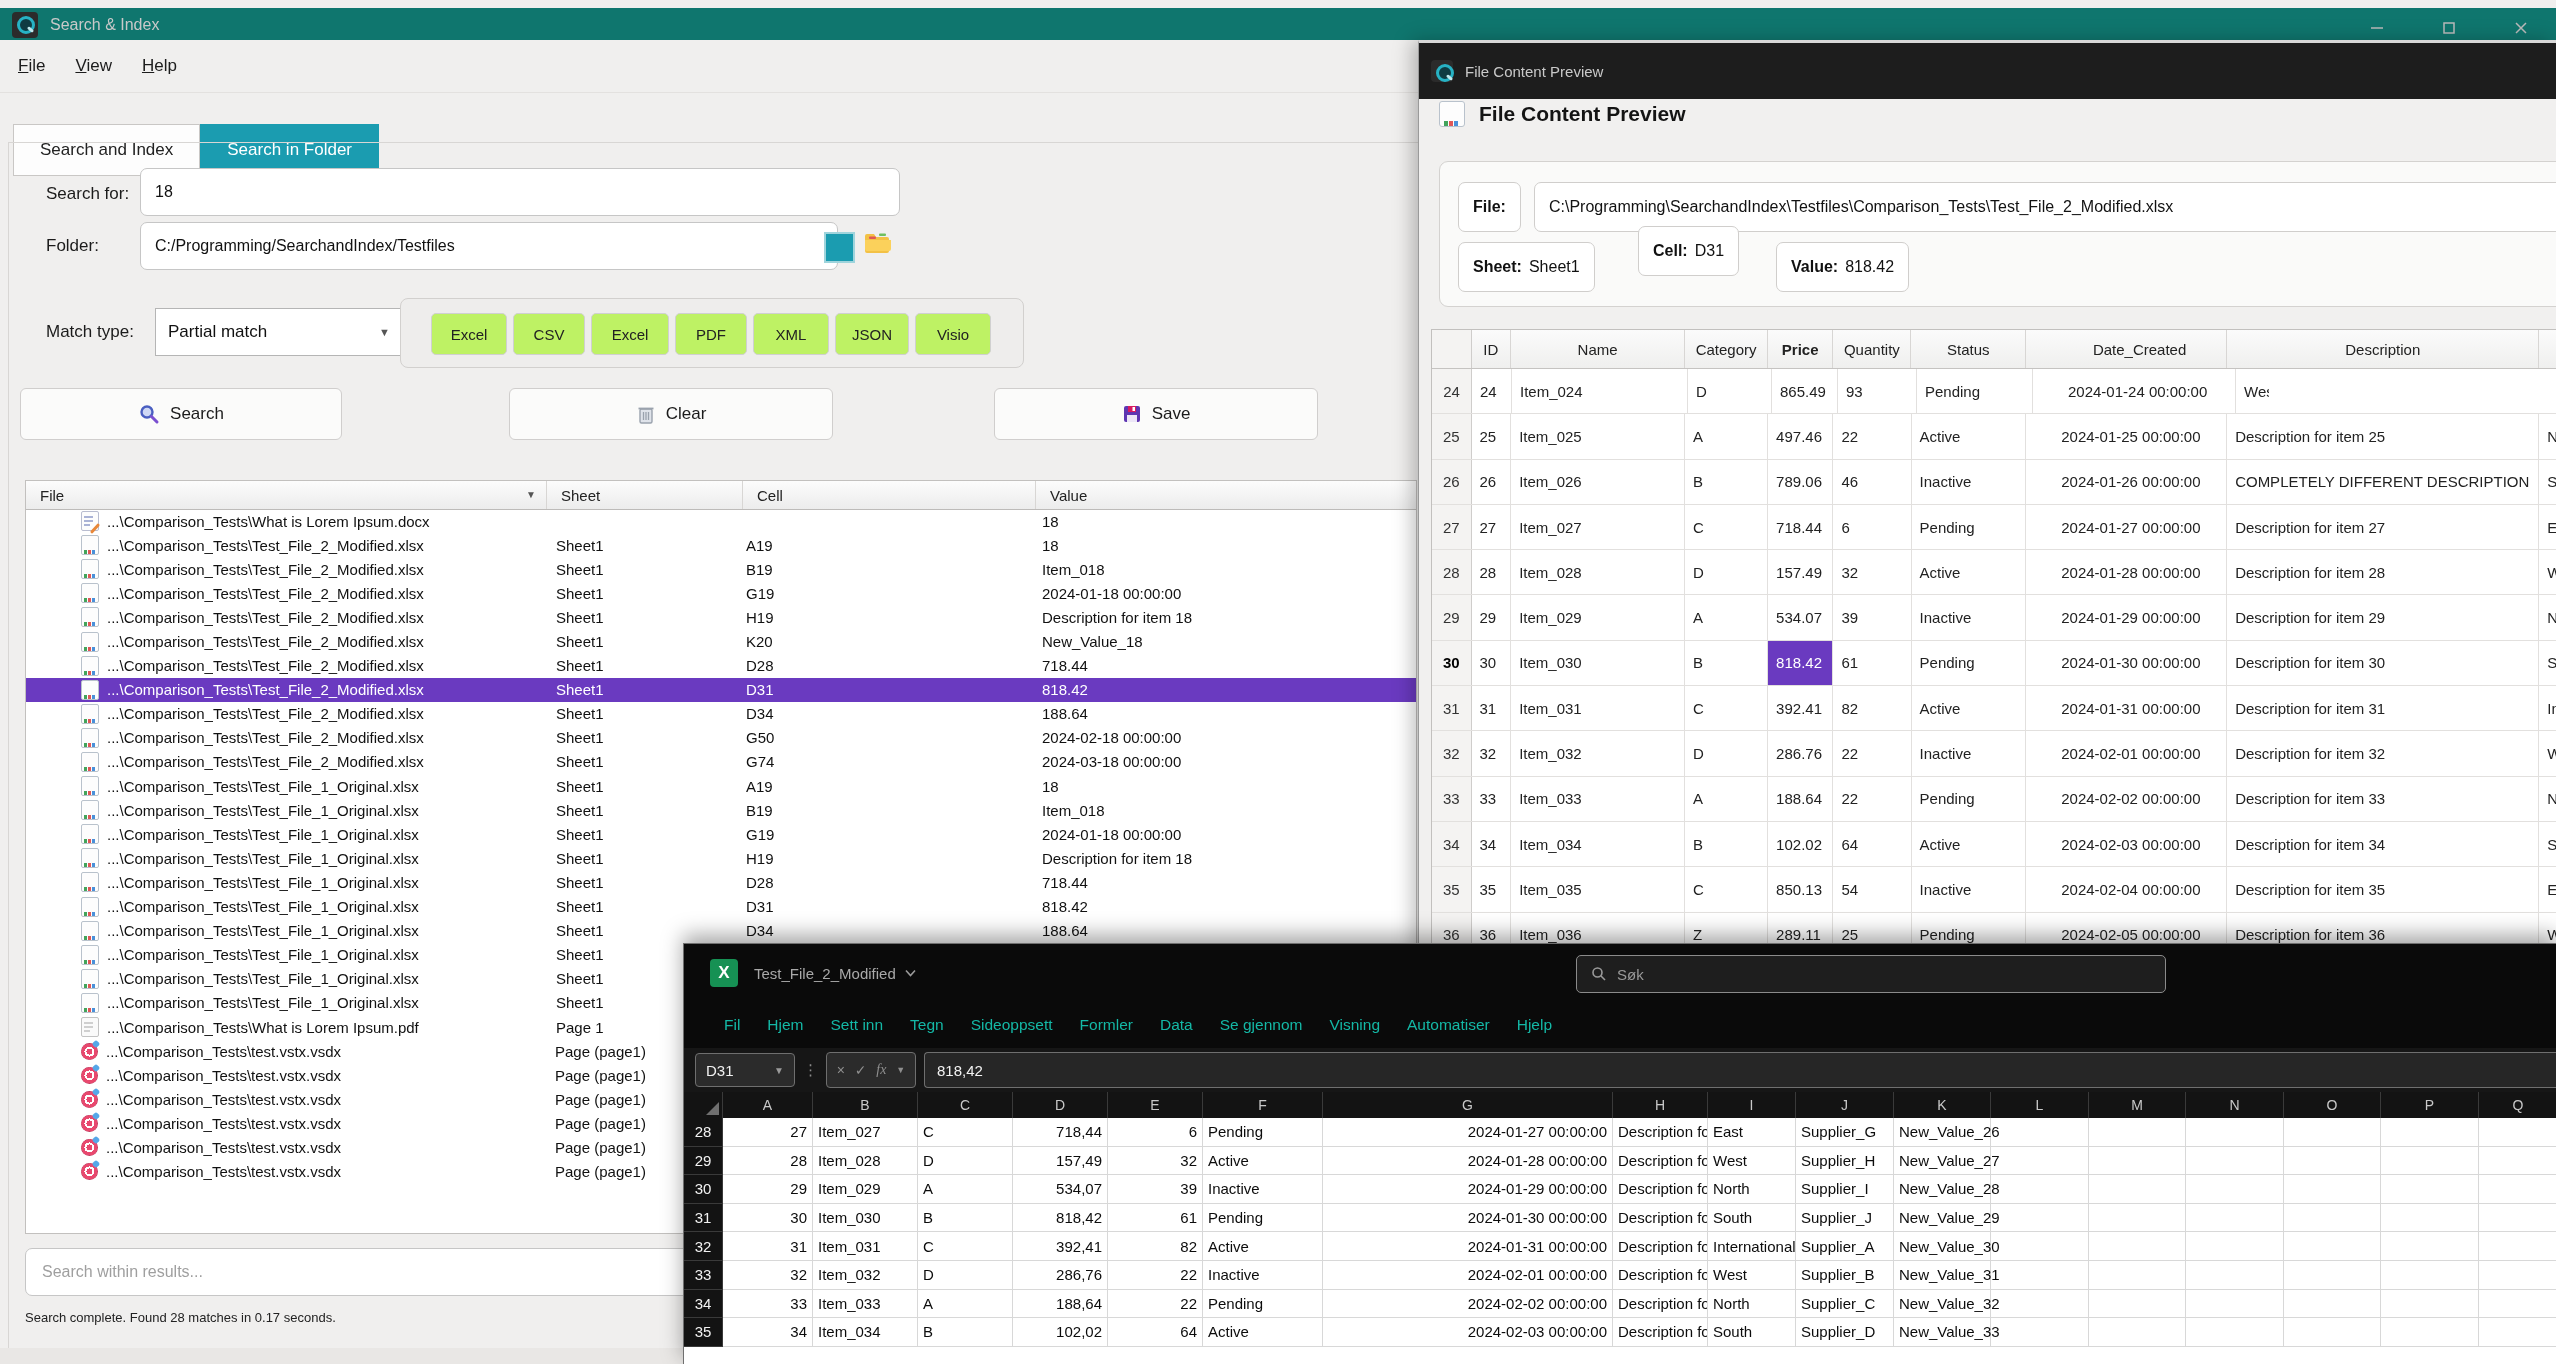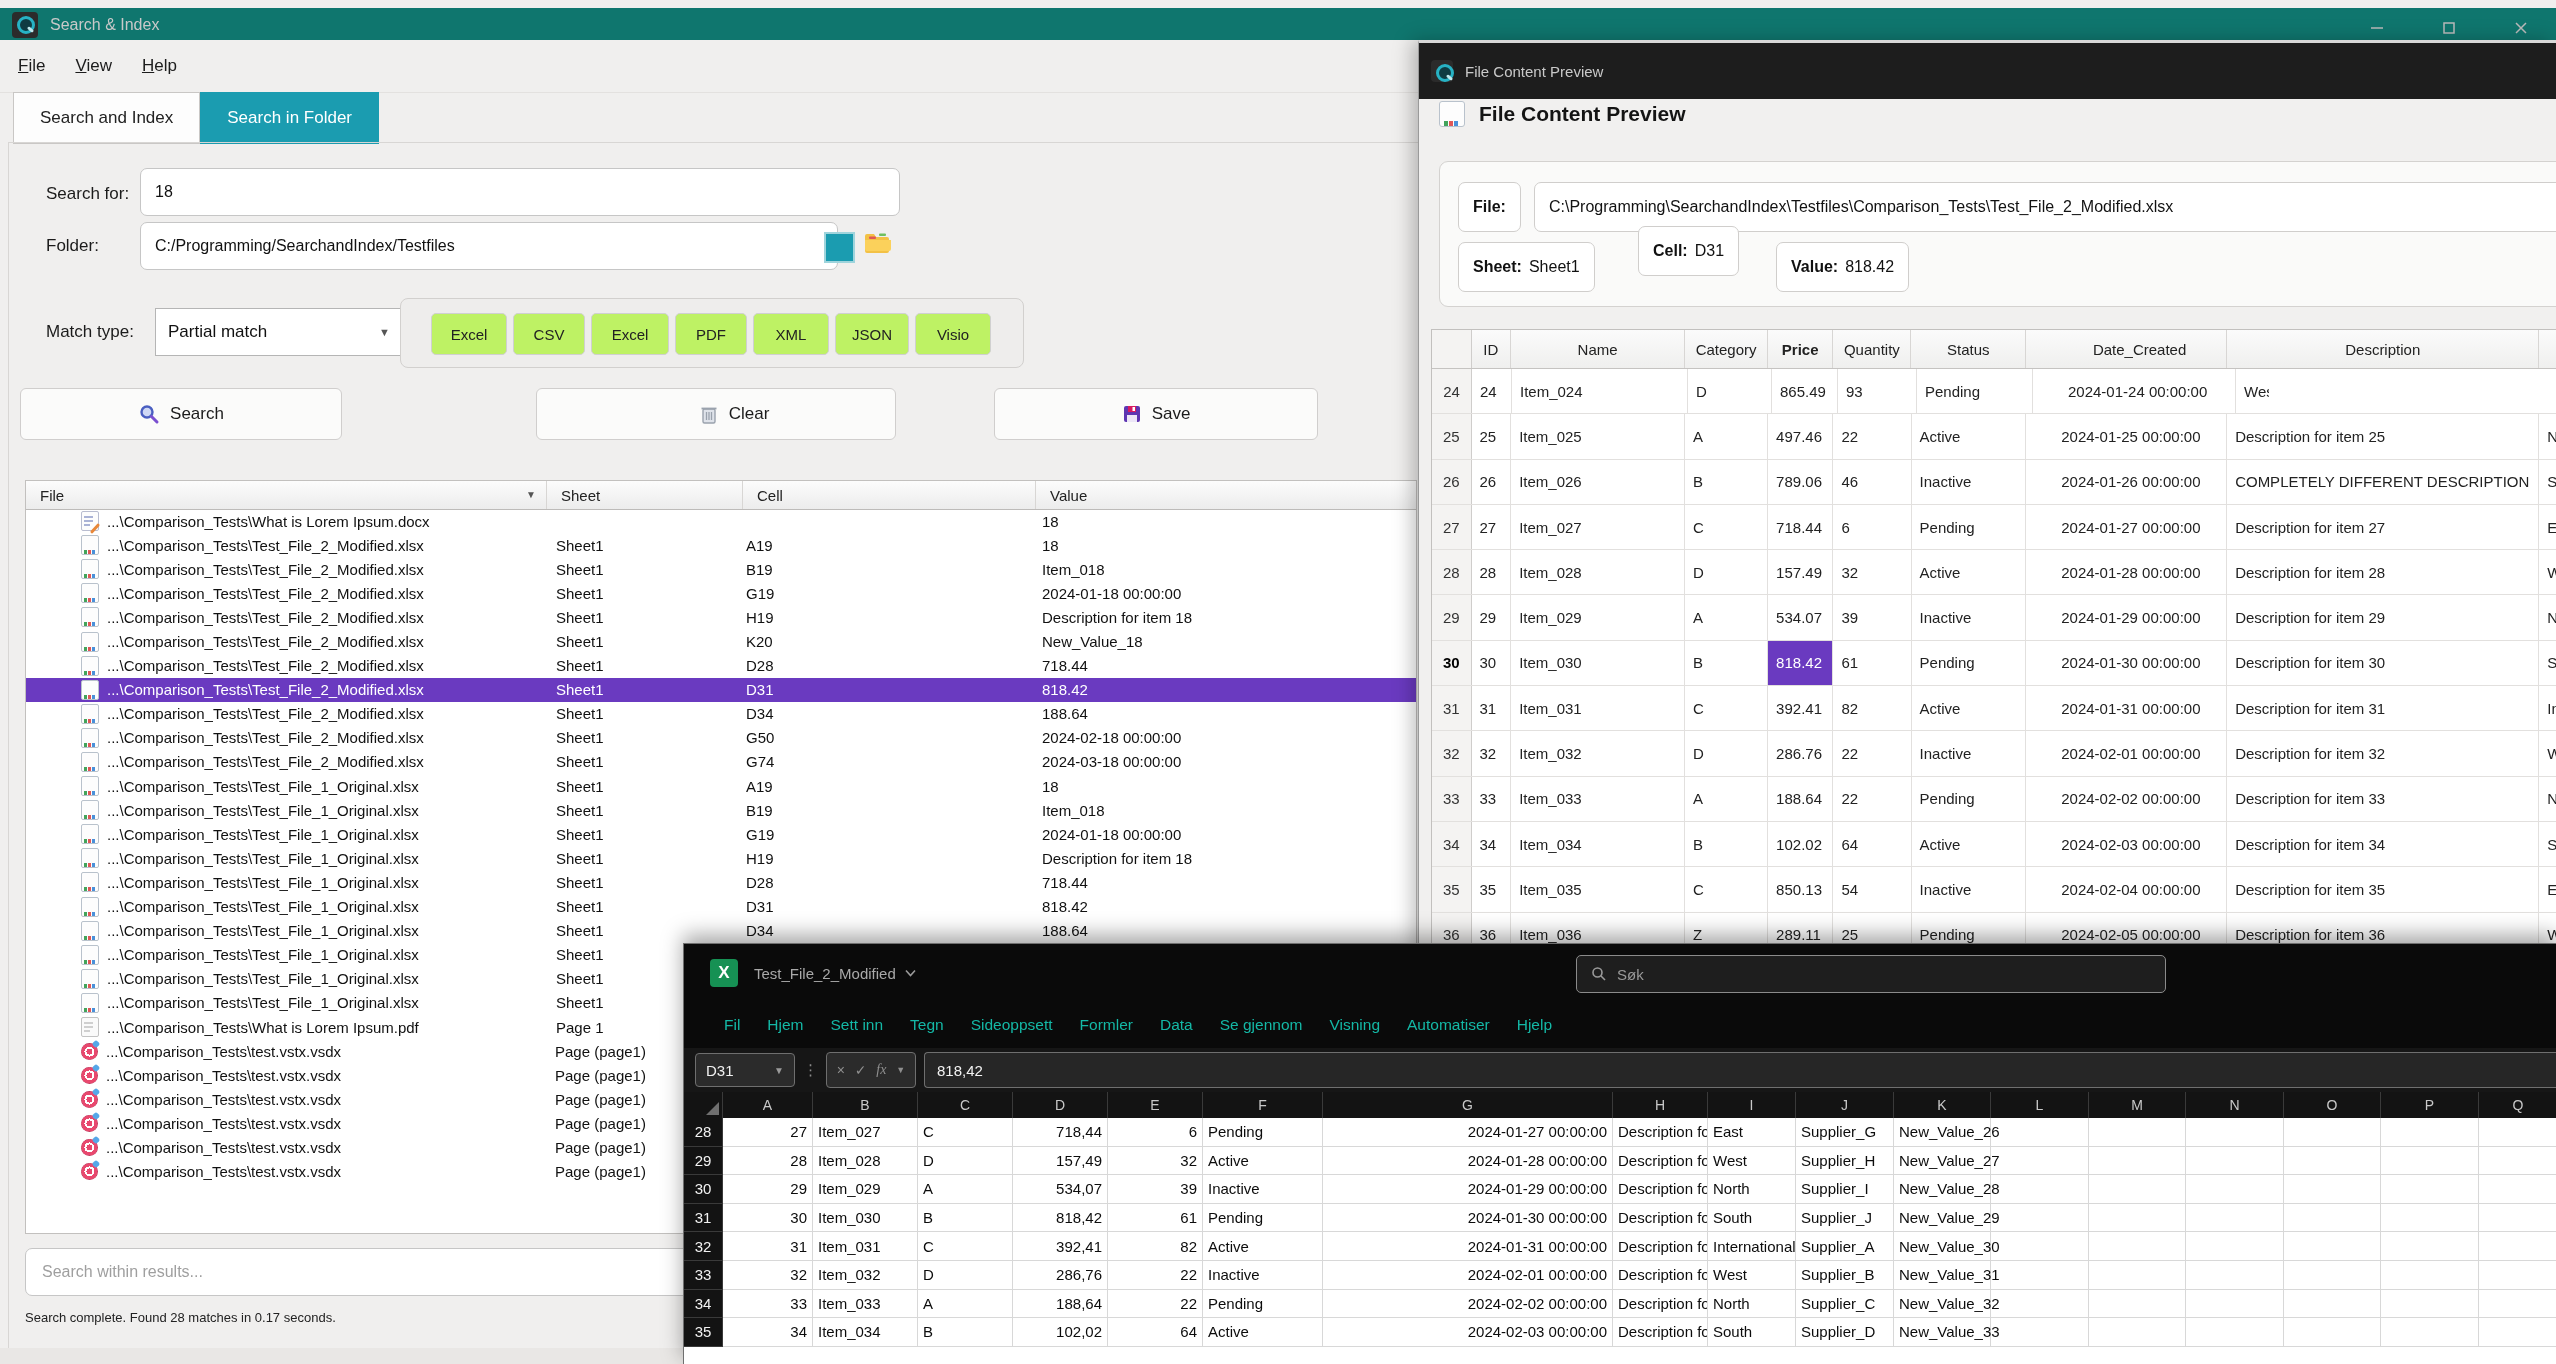--- a/index.html
+++ b/index.html
@@ -15,21 +15,21 @@
   .app-logo::before{content:"";position:absolute;left:5px;top:4px;width:12px;height:12px;border:3px solid #27b2c4;border-radius:50%;background:#0f3b42;}
   .app-logo::after{content:"";position:absolute;left:15px;top:16px;width:7px;height:3px;background:#bfe7ec;transform:rotate(40deg);border-radius:2px;}
   .m-title{color:#c9c9c9;font-size:16px;margin-left:12px;}
   .winctl{position:absolute;top:0;right:8px;height:40px;display:flex;align-items:center;gap:46px;padding-right:14px;}
   .wbtn{width:26px;height:26px;display:flex;align-items:center;justify-content:center;color:#b9b9b9;}
   .wbtn svg{display:block;}
   .m-menubar{position:absolute;left:0;top:40px;width:100%;height:52px;background:#f0efee;display:flex;align-items:center;gap:30px;padding-left:18px;border-bottom:1px solid #e3e1df;}
   .mi{font-size:17px;color:#1c1c1c;}
   .mi::first-letter{text-decoration:underline;}
   .m-tabs{position:absolute;left:13px;top:92px;display:flex;}
-  .tab{height:50px;display:flex;align-items:center;justify-content:center;font-size:17px;padding:0 26px;border:1px solid #c9c7c5;background:#fdfdfd;color:#222;}
+  .tab{height:50px;display:flex;align-items:center;justify-content:center;font-size:17px;padding:0 26px;border:1px solid #c9c7c5;background:#fdfdfd;color:#222;margin-top:32px;}
   .tab.active{background:#1b9cb0;color:#fff;border-color:#1b9cb0;}
   .m-content{position:absolute;left:8px;top:142px;right:0;bottom:0;border-left:1px solid #d8d6d4;border-top:1px solid #d8d6d4;}
   .f-label{position:absolute;font-size:17px;color:#1b1b1b;}
   .inputbox{position:absolute;background:#fff;border:1px solid #c6c6c6;border-radius:7px;display:flex;align-items:center;padding:0 14px;font-size:16px;color:#111;}
   .swatch-btn{position:absolute;left:824px;top:232px;width:27px;height:27px;background:#1b9cb0;border:2px solid #9fd4dc;}
   .folder-btn{position:absolute;left:862px;top:228px;width:30px;height:30px;}
   .dropdown{position:absolute;left:155px;top:308px;width:222px;height:46px;background:#fff;border:1px solid #b5b5b5;display:flex;align-items:center;padding:0 12px;font-size:17px;color:#111;}
   .dropdown .dd-arrow{margin-left:auto;font-size:11px;color:#555;}
   .chips-box{position:absolute;left:400px;top:298px;width:622px;height:68px;border:1px solid #d2d0ce;border-radius:8px;background:#eeedec;}
   .chip{position:absolute;top:14px;height:40px;background:#bef264;border:1px solid #d0d0d0;border-radius:5px;display:flex;align-items:center;justify-content:center;font-size:15px;color:#222;}
@@ -200,21 +200,21 @@
     <div class="chip" style="left:514px;width:74px;">Visio</div>
   </div>
 
   <div class="bigbtn" style="left:20px;width:320px;">
     <svg width="22" height="22" viewBox="0 0 22 22">
         <circle cx="9" cy="9" r="5.5" fill="#cfd8f5" stroke="#4a5fc1" stroke-width="2.4"></circle>
         <line x1="13.5" y1="13.5" x2="19" y2="19" stroke="#7a4fd0" stroke-width="3" stroke-linecap="round"></line>
       </svg>
     <span>Search</span>
   </div>
-  <div class="bigbtn" style="left:536px;width:322px;padding-left:36px;">
+  <div class="bigbtn" style="left:509px;width:322px;">
     <svg width="20" height="22" viewBox="0 0 20 22">
         <rect x="4" y="6" width="12" height="14" rx="1.5" fill="#dfe3ea" stroke="#9aa2ad" stroke-width="1.4"></rect>
         <line x1="2.5" y1="5.5" x2="17.5" y2="5.5" stroke="#9aa2ad" stroke-width="1.8"></line>
         <line x1="7.5" y1="9" x2="7.5" y2="17" stroke="#9aa2ad" stroke-width="1.3"></line>
         <line x1="10" y1="9" x2="10" y2="17" stroke="#9aa2ad" stroke-width="1.3"></line>
         <line x1="12.5" y1="9" x2="12.5" y2="17" stroke="#9aa2ad" stroke-width="1.3"></line>
       </svg>
     <span>Clear</span>
   </div>
   <div class="bigbtn" style="left:994px;width:322px;">

